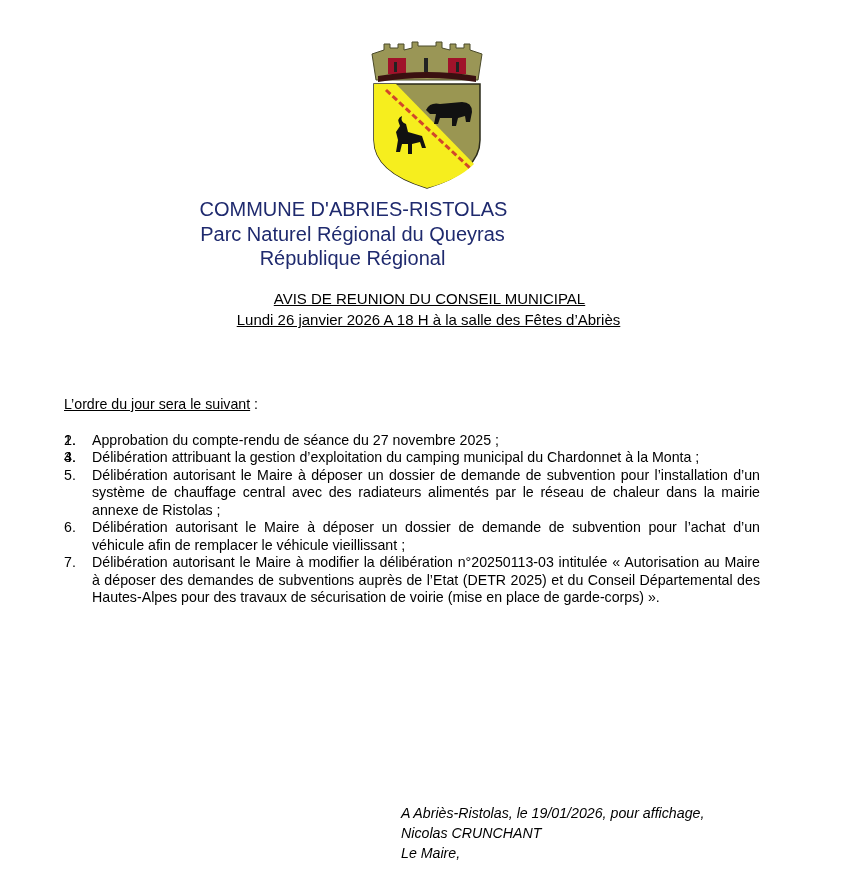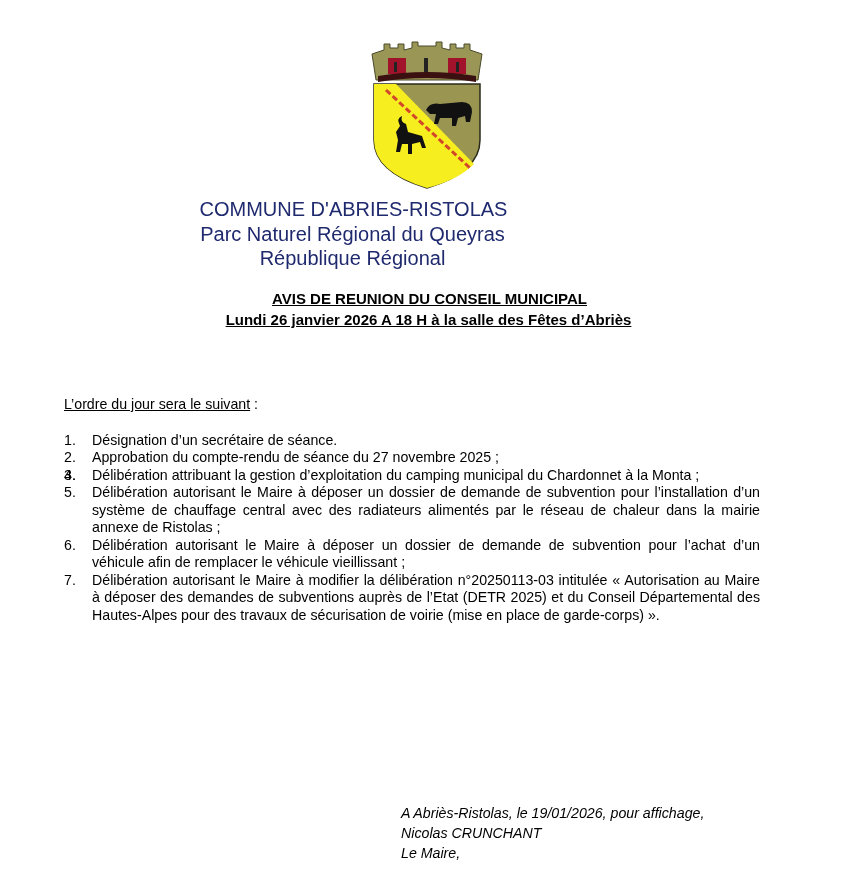--- a/index.html
+++ b/index.html
@@ -36,21 +36,21 @@
     }
     .header-block div { margin: 0; }
     .header-block .l1 { margin-left: 2px; }
 
     .notice-block {
       position: absolute;
       left: 0;
       width: 857px;
       top: 288px;
       text-align: center;
-      font-weight: bold;
+      font-weight: normal;
       font-size: 15px;
       line-height: 21px;
     }
     .notice-block .u { text-decoration: underline; }
     .notice-block .t1 { margin-left: 2px; }
 
     .agenda {
       position: absolute;
       left: 64px;
       top: 396px;
@@ -116,21 +116,21 @@
 </div>
 
 <div class="notice-block">
   <div class="u t1">AVIS DE REUNION DU CONSEIL MUNICIPAL</div>
   <div class="u">Lundi 26 janvier 2026 A 18 H à la salle des Fêtes d’Abriès</div>
 </div>
 
 <div class="agenda">
   <div class="agenda-intro"><span class="u">L’ordre du jour sera le suivant</span><span> :</span></div>
   <ol>
-    <li><span class="num">1.</span><span>Désignation d’un secrétaire de séance.</span></li>
+    <li><span class="num">1.</span></li>
     <li><span class="num">2.</span><span>Approbation du compte-rendu de séance du 27 novembre 2025 ;</span></li>
     <li><span class="num">3.</span></li>
     <li><span class="num">4.</span><span>Délibération attribuant la gestion d’exploitation du camping municipal du Chardonnet à la Monta ;</span></li>
     <li><span class="num">5.</span><span>Délibération autorisant le Maire à déposer un dossier de demande de subvention pour l’installation d’un système de chauffage central avec des radiateurs alimentés par le réseau de chaleur dans la mairie annexe de Ristolas ;</span></li>
     <li><span class="num">6.</span><span>Délibération autorisant le Maire à déposer un dossier de demande de subvention pour l’achat d’un véhicule afin de remplacer le véhicule vieillissant ;</span></li>
     <li><span class="num">7.</span><span>Délibération autorisant le Maire à modifier la délibération n°20250113-03 intitulée « Autorisation au Maire à déposer des demandes de subventions auprès de l’Etat (DETR 2025) et du Conseil Départemental des Hautes-Alpes pour des travaux de sécurisation de voirie (mise en place de garde-corps) ».</span></li>
   </ol>
 </div>
 
 <div class="signature">

